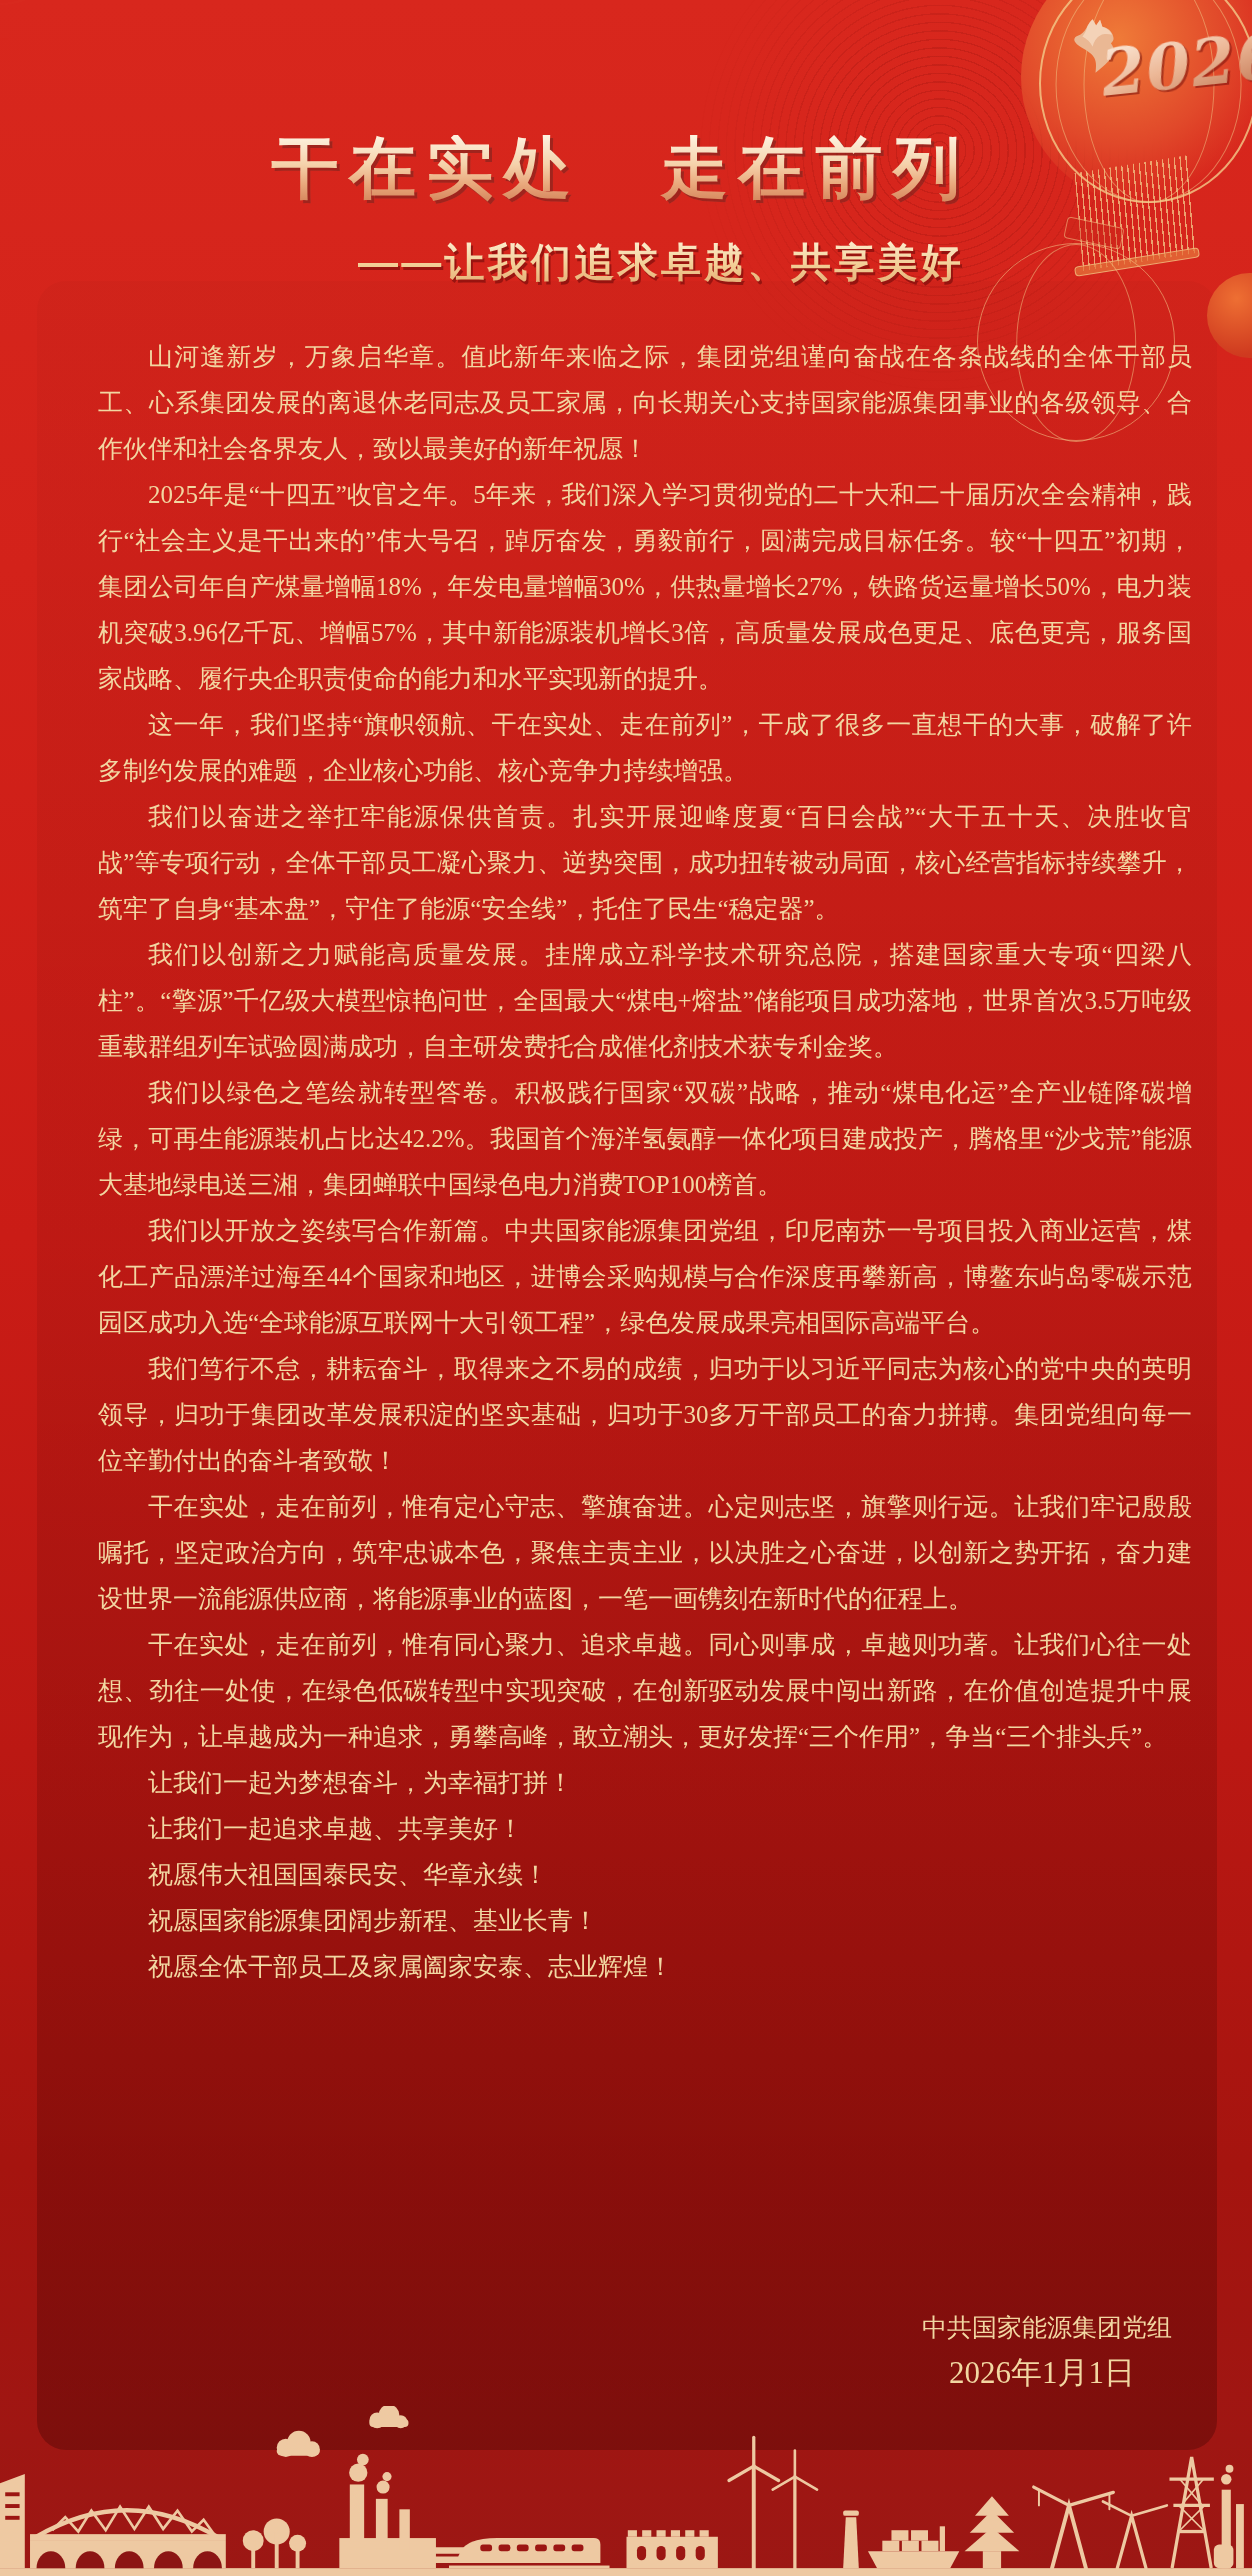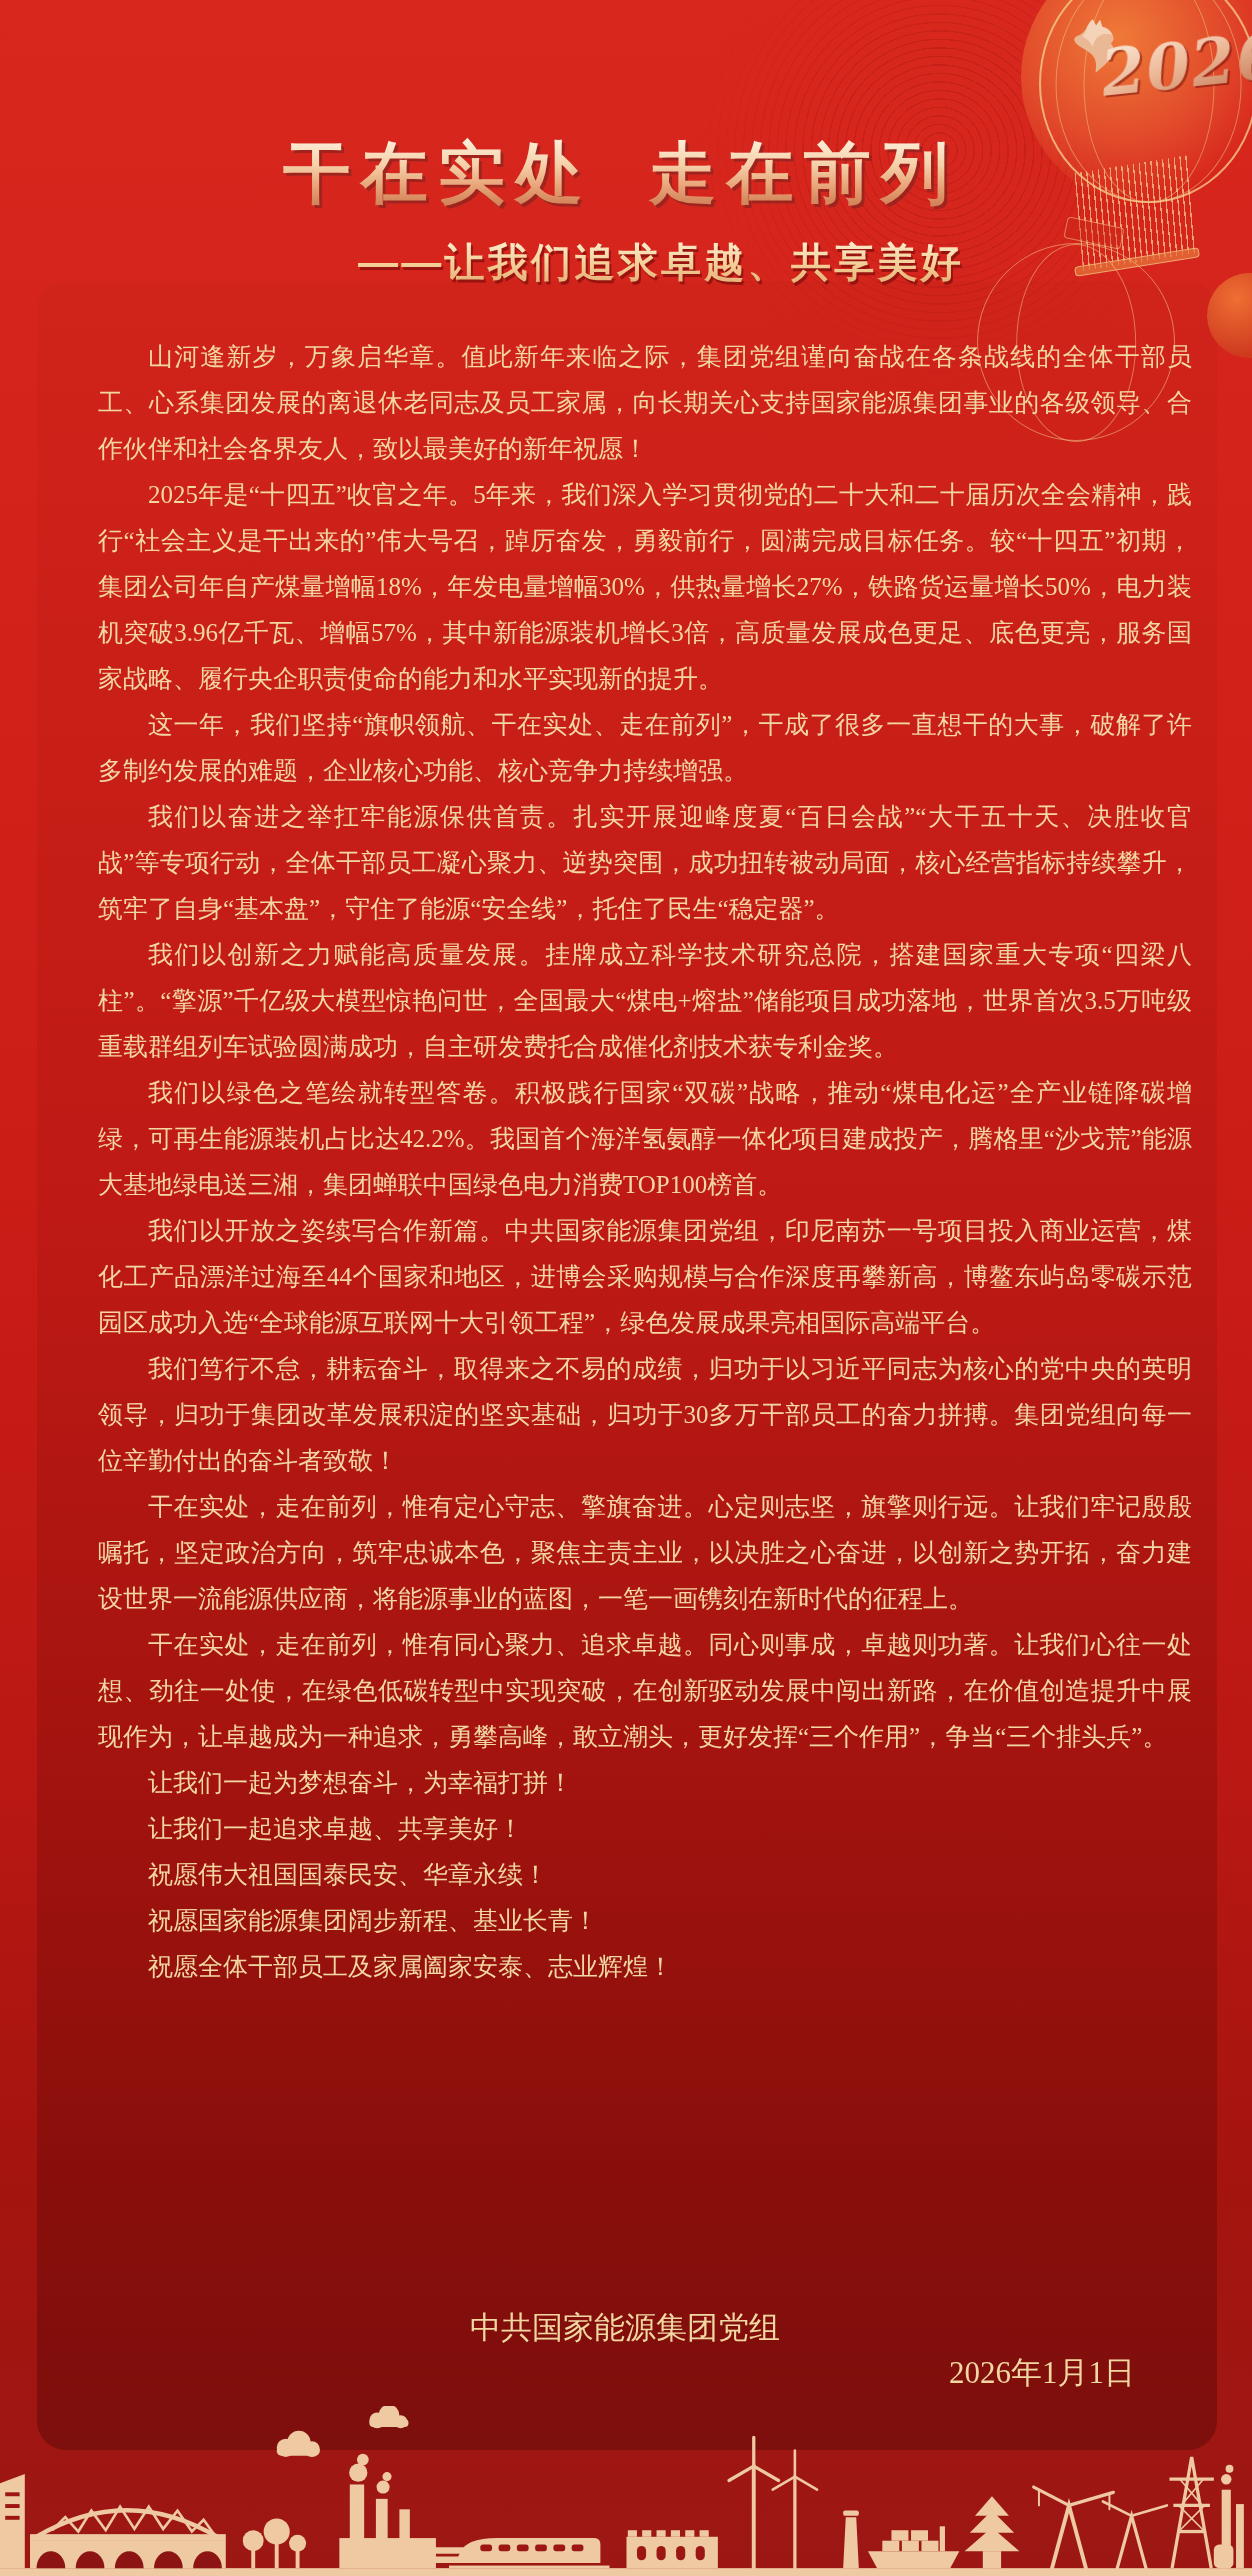--- a/index.html
+++ b/index.html
@@ -51,21 +51,21 @@
     font-family:"DejaVu Serif", serif; font-style:italic; font-weight:bold; font-size:63px; line-height:1;
     transform:rotate(-6deg);
     background:linear-gradient(165deg,#fae3d0 8%,#ecb796 48%,#cc8765 85%);
     -webkit-background-clip:text; background-clip:text; color:transparent;
     filter:drop-shadow(2px 2.6px 0 rgba(110,10,8,.5));
     letter-spacing:1.3px;
   }
   
   .title{
     position:absolute; left:0; top:90px; width:1242px; text-align:center;
-    font-family:Liberation Serif, serif; font-weight:bold;
+    font-family:Liberation Mono, monospace; font-weight:bold;
     font-size:67px; line-height:1.15; letter-spacing:10.4px; word-spacing:29px;
     background:linear-gradient(180deg,#fdf1de 2%,#f5d2ab 38%,#e9a87c 64%,#d88a60 84%,#c97a52 100%);
     -webkit-background-clip:text; background-clip:text; color:transparent;
     filter:drop-shadow(3.3px 3.9px 0 rgba(110,10,8,.55)) drop-shadow(0 0 0.7px rgba(255,235,210,.3));
   }
   .subtitle{
     position:absolute; left:0; top:205px; width:1242px; text-align:center;
     font-family:"Liberation Sans", sans-serif; font-weight:bold;
     font-size:40px; line-height:1.2; letter-spacing:3.3px;
     background:linear-gradient(180deg,#fbeac9 10%,#f3cf97 55%,#e6b077 95%);
@@ -74,22 +74,22 @@
     padding-left:40px;
   }
   
   .letter{
     position:absolute; left:78px; top:334px; width:1094px;
     font-size:25px; line-height:46px; color:#f2d7a2;
     text-align:justify;
     margin-left:20px;
   }
   .letter p{margin:0; text-indent:2em;}
-  .signature{position:absolute; left:78px; top:2305px; width:1094px; text-align:center;
-    font-size:31px; line-height:46px; color:#f2d7a2;}
+  .signature{position:absolute; left:78px; top:2305px; width:1094px; text-align:right;
+    font-size:25px; line-height:46px; color:#f2d7a2;}
   .date-line{position:absolute; left:78px; top:2350px; width:1094px; text-align:right; padding-right:37px;
     box-sizing:border-box; font-size:31px; line-height:46px; color:#f2d7a2;}
   
   .skyline{position:absolute; left:0; bottom:0; width:1253px; height:170px; display:block;}
 </style>
 </head>
 <body>
 
 <div class="poster">
 

